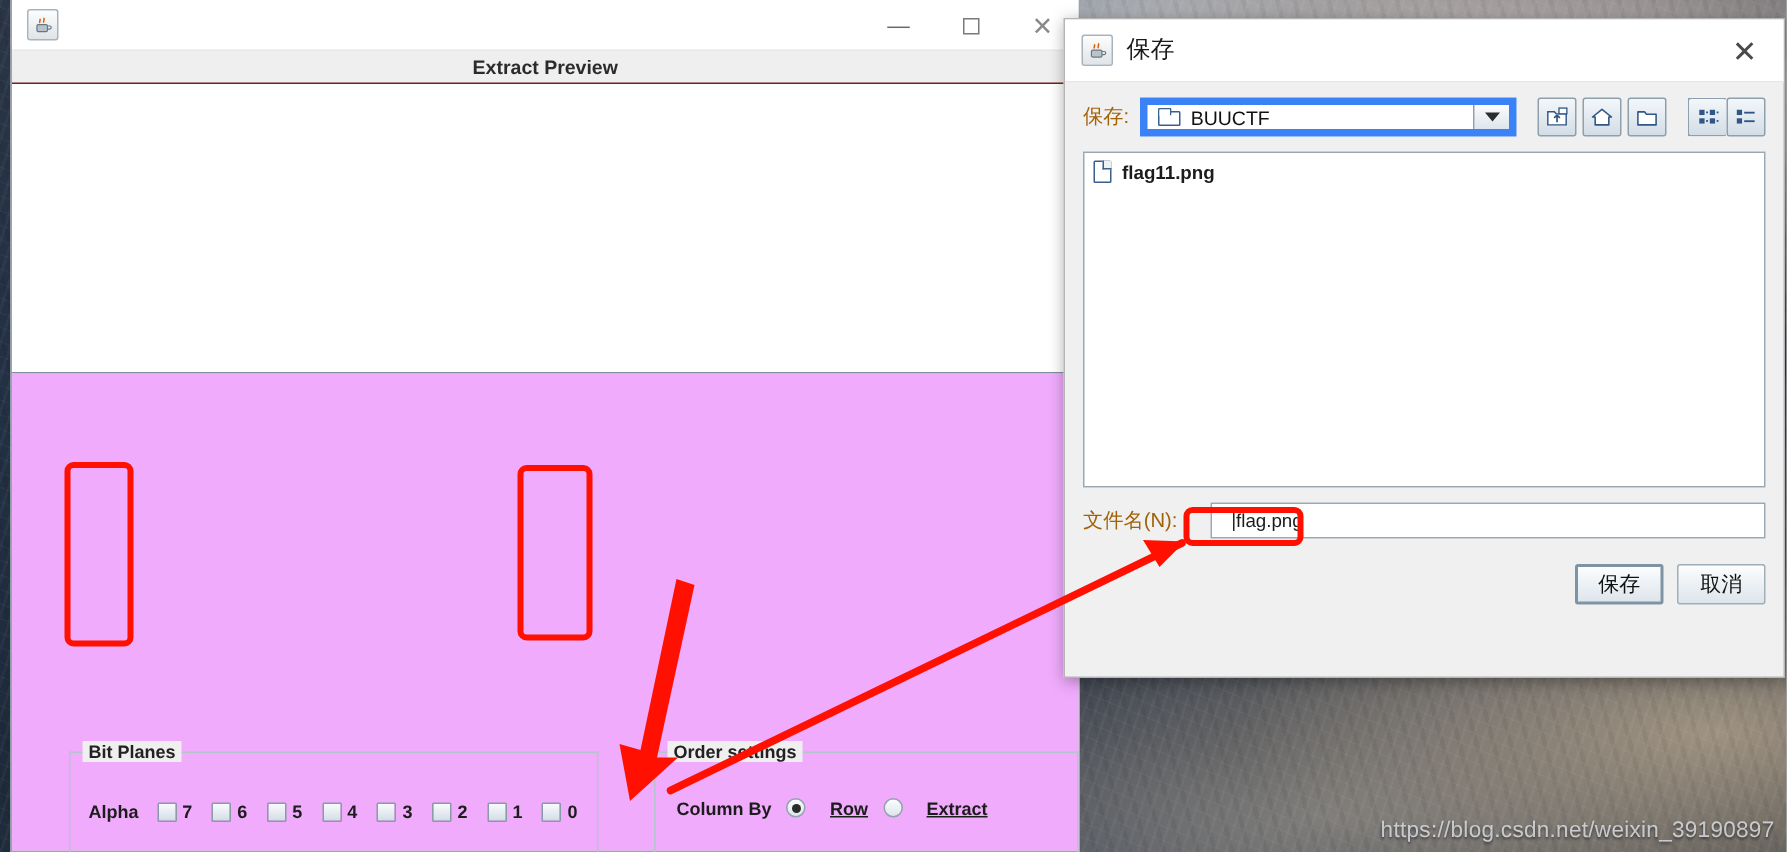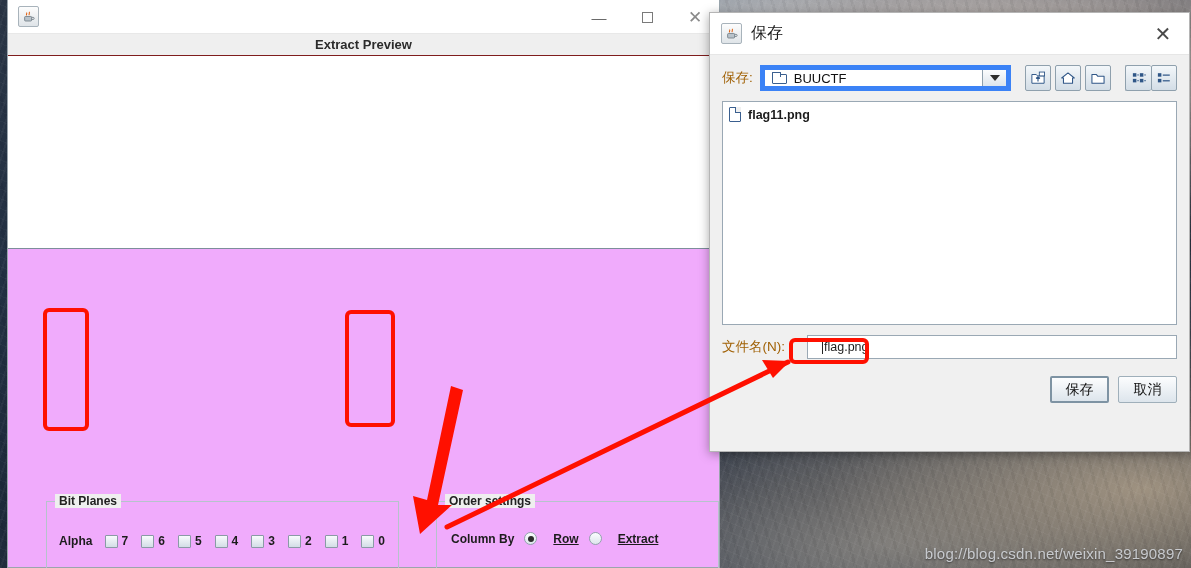--- a/index.html
+++ b/index.html
@@ -300,21 +300,21 @@
   #annot-bit0-col  { left: 345px; top: 310px; width: 50px; height: 117px; }
   #annot-filename  { left: 789px; top: 338px; width: 80px; height: 26px; }
   #annot-svg { position: absolute; inset: 0; pointer-events: none; }
 </style>
 </head>
 <body>
 
 <div id="root">
 
   <div id="wallpaper"></div>
-  <div id="watermark">blog://blog.csdn.net/weixin_39190897</div>
+  <div id="watermark">https://blog.csdn.net/weixin_39190897</div>
 
   <div id="extract-window">
 
     <div class="titlebar">
       <div class="tb-appicon">
         <svg width="14" height="14" viewBox="0 0 16 16" aria-hidden="true">
           <path d="M5 3c1.6 1-.8 1.9.3 3.1" stroke="#e06010" stroke-width="1.2" fill="none"></path>
           <path d="M8 2.2c1.8 1.2-1 2.2.4 3.6" stroke="#e06010" stroke-width="1.2" fill="none"></path>
           <rect x="3" y="7.4" width="8" height="5.2" rx="1" fill="#b9c3cb" stroke="#6a7680" stroke-width="0.9"></rect>
           <path d="M11.2 8.4h1.5a1.2 1.2 0 0 1 0 2.4h-1.5" fill="none" stroke="#6a7680" stroke-width="0.9"></path>

